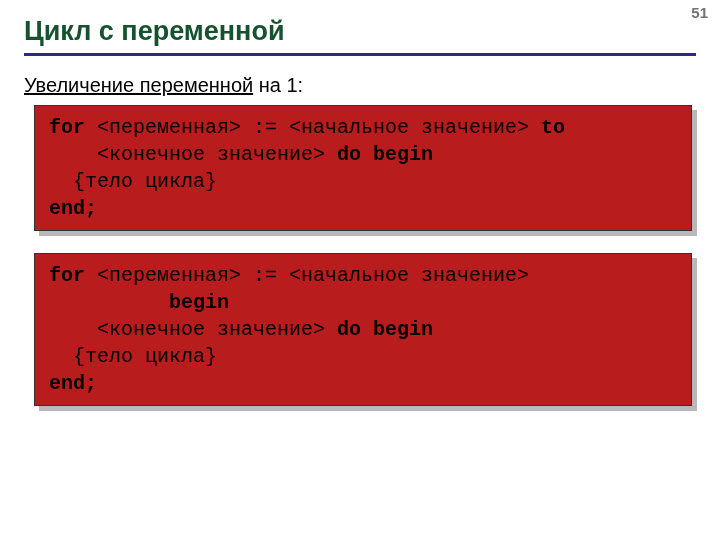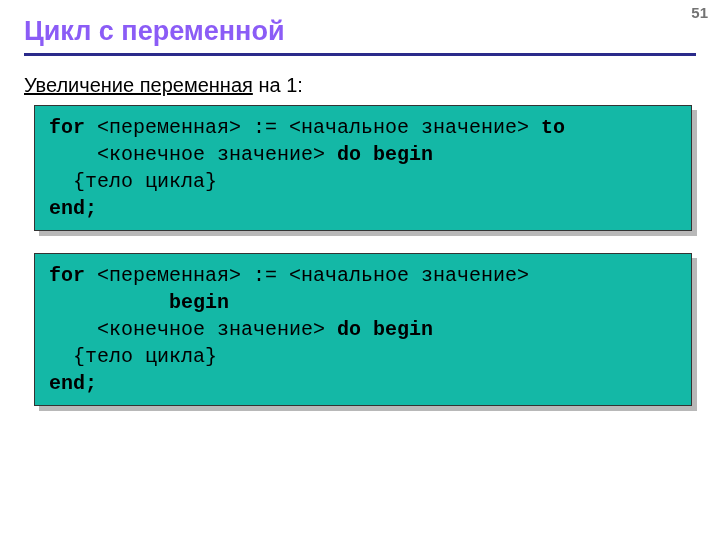--- a/index.html
+++ b/index.html
@@ -18,21 +18,21 @@
     font-size: 15px;
     font-weight: bold;
     color: #737373;
   }
   .content {
     padding: 16px 24px 0 24px;
   }
   .title {
     font-size: 27px;
     font-weight: bold;
-    color: #8b5cf6;
+    color: #14532d;
     padding-bottom: 6px;
     border-bottom: 3px solid #2a2a8a;
     margin-bottom: 18px;
   }
   .section-label {
     font-size: 20px;
     color: #000;
     margin-bottom: 8px;
   }
   .section-label .underline {
@@ -46,21 +46,21 @@
     position: absolute;
     top: 5px;
     left: 5px;
     right: -5px;
     bottom: -5px;
     background: #b8b8b8;
     z-index: 0;
   }
   .code-box {
     position: relative;
-    background: #14b8a6;
+    background: #b91c1c;
     border: 1px solid #333;
     padding: 8px 14px 8px 14px;
     z-index: 1;
     font-family: "Courier New", Courier, monospace;
     font-size: 20px;
     line-height: 1.35;
     color: #000;
     white-space: pre;
   }
   .kw { font-weight: bold; }
@@ -68,21 +68,21 @@
 </head>
 <body>
 
 <div class="page-number">51</div>
 
 <div class="content">
 
   <h1 class="title">Цикл с переменной</h1>
 
   <div class="section-label">
-    <span class="underline">Увеличение переменная</span><span> на 1:</span>
+    <span class="underline">Увеличение переменной</span><span> на 1:</span>
   </div>
 
   <div class="code-wrap">
     <div class="code-shadow"></div>
     <div class="code-box"><span class="kw">for</span><span> &lt;переменная&gt; := &lt;начальное значение&gt; </span><span class="kw">to</span>
 <span>    &lt;конечное значение&gt; </span><span class="kw">do begin</span>
 <span>  {тело цикла}</span>
 <span class="kw">end;</span></div>
   </div>
 

